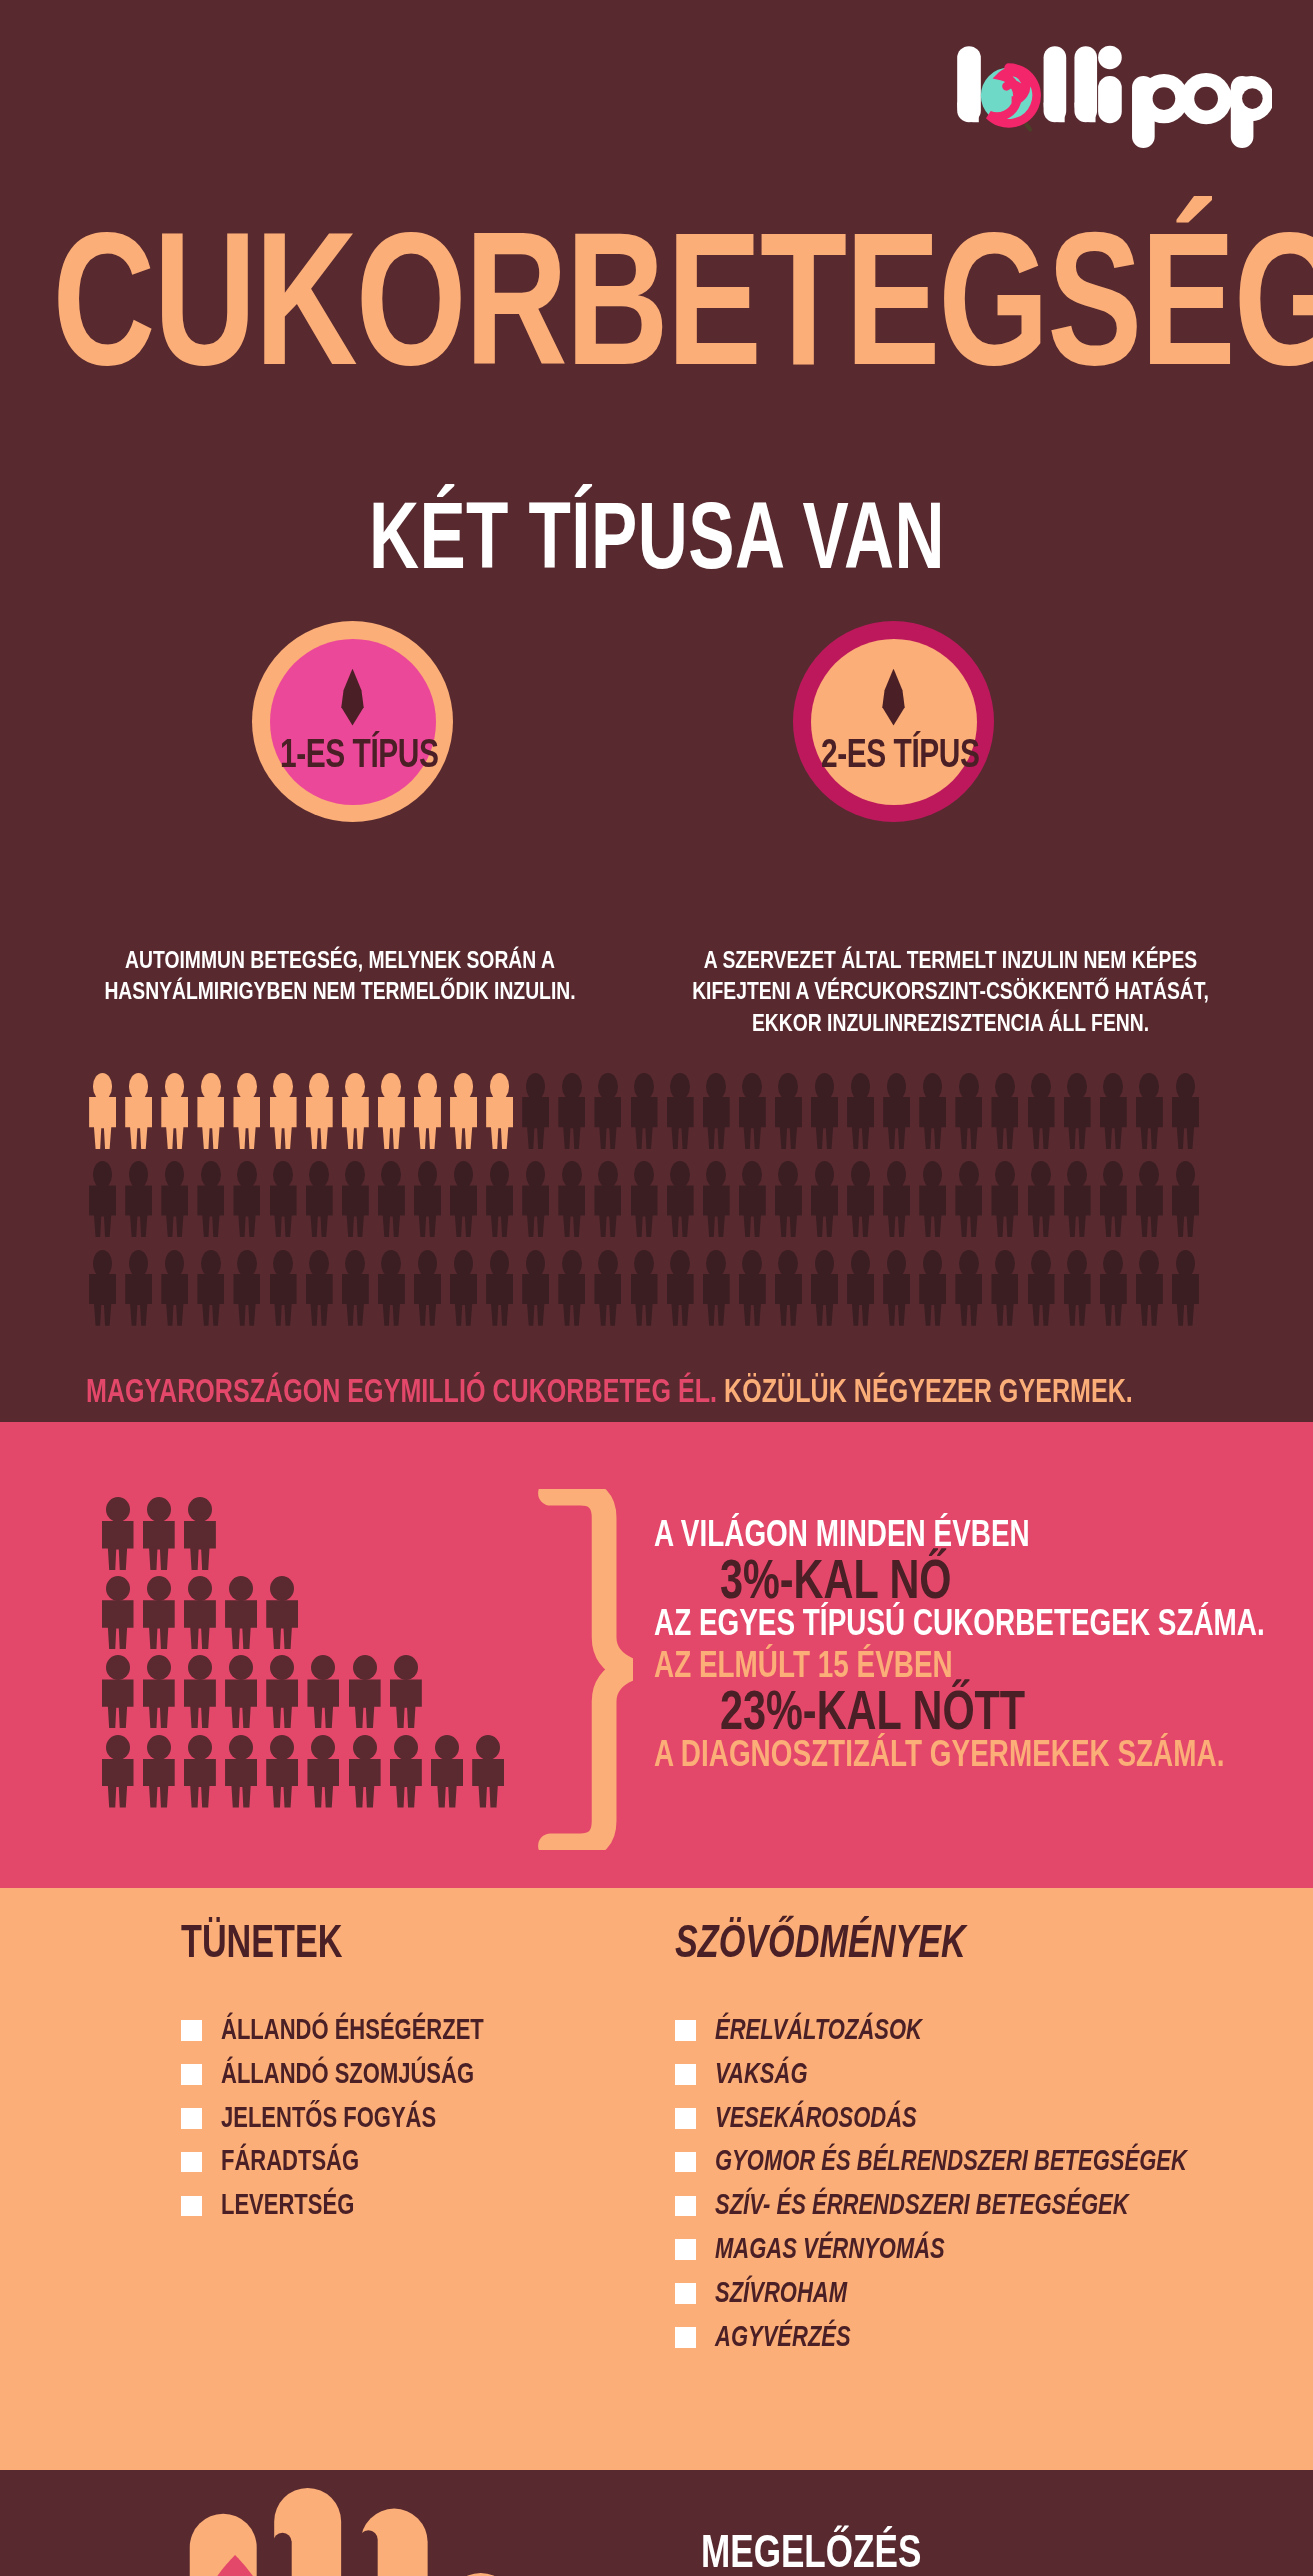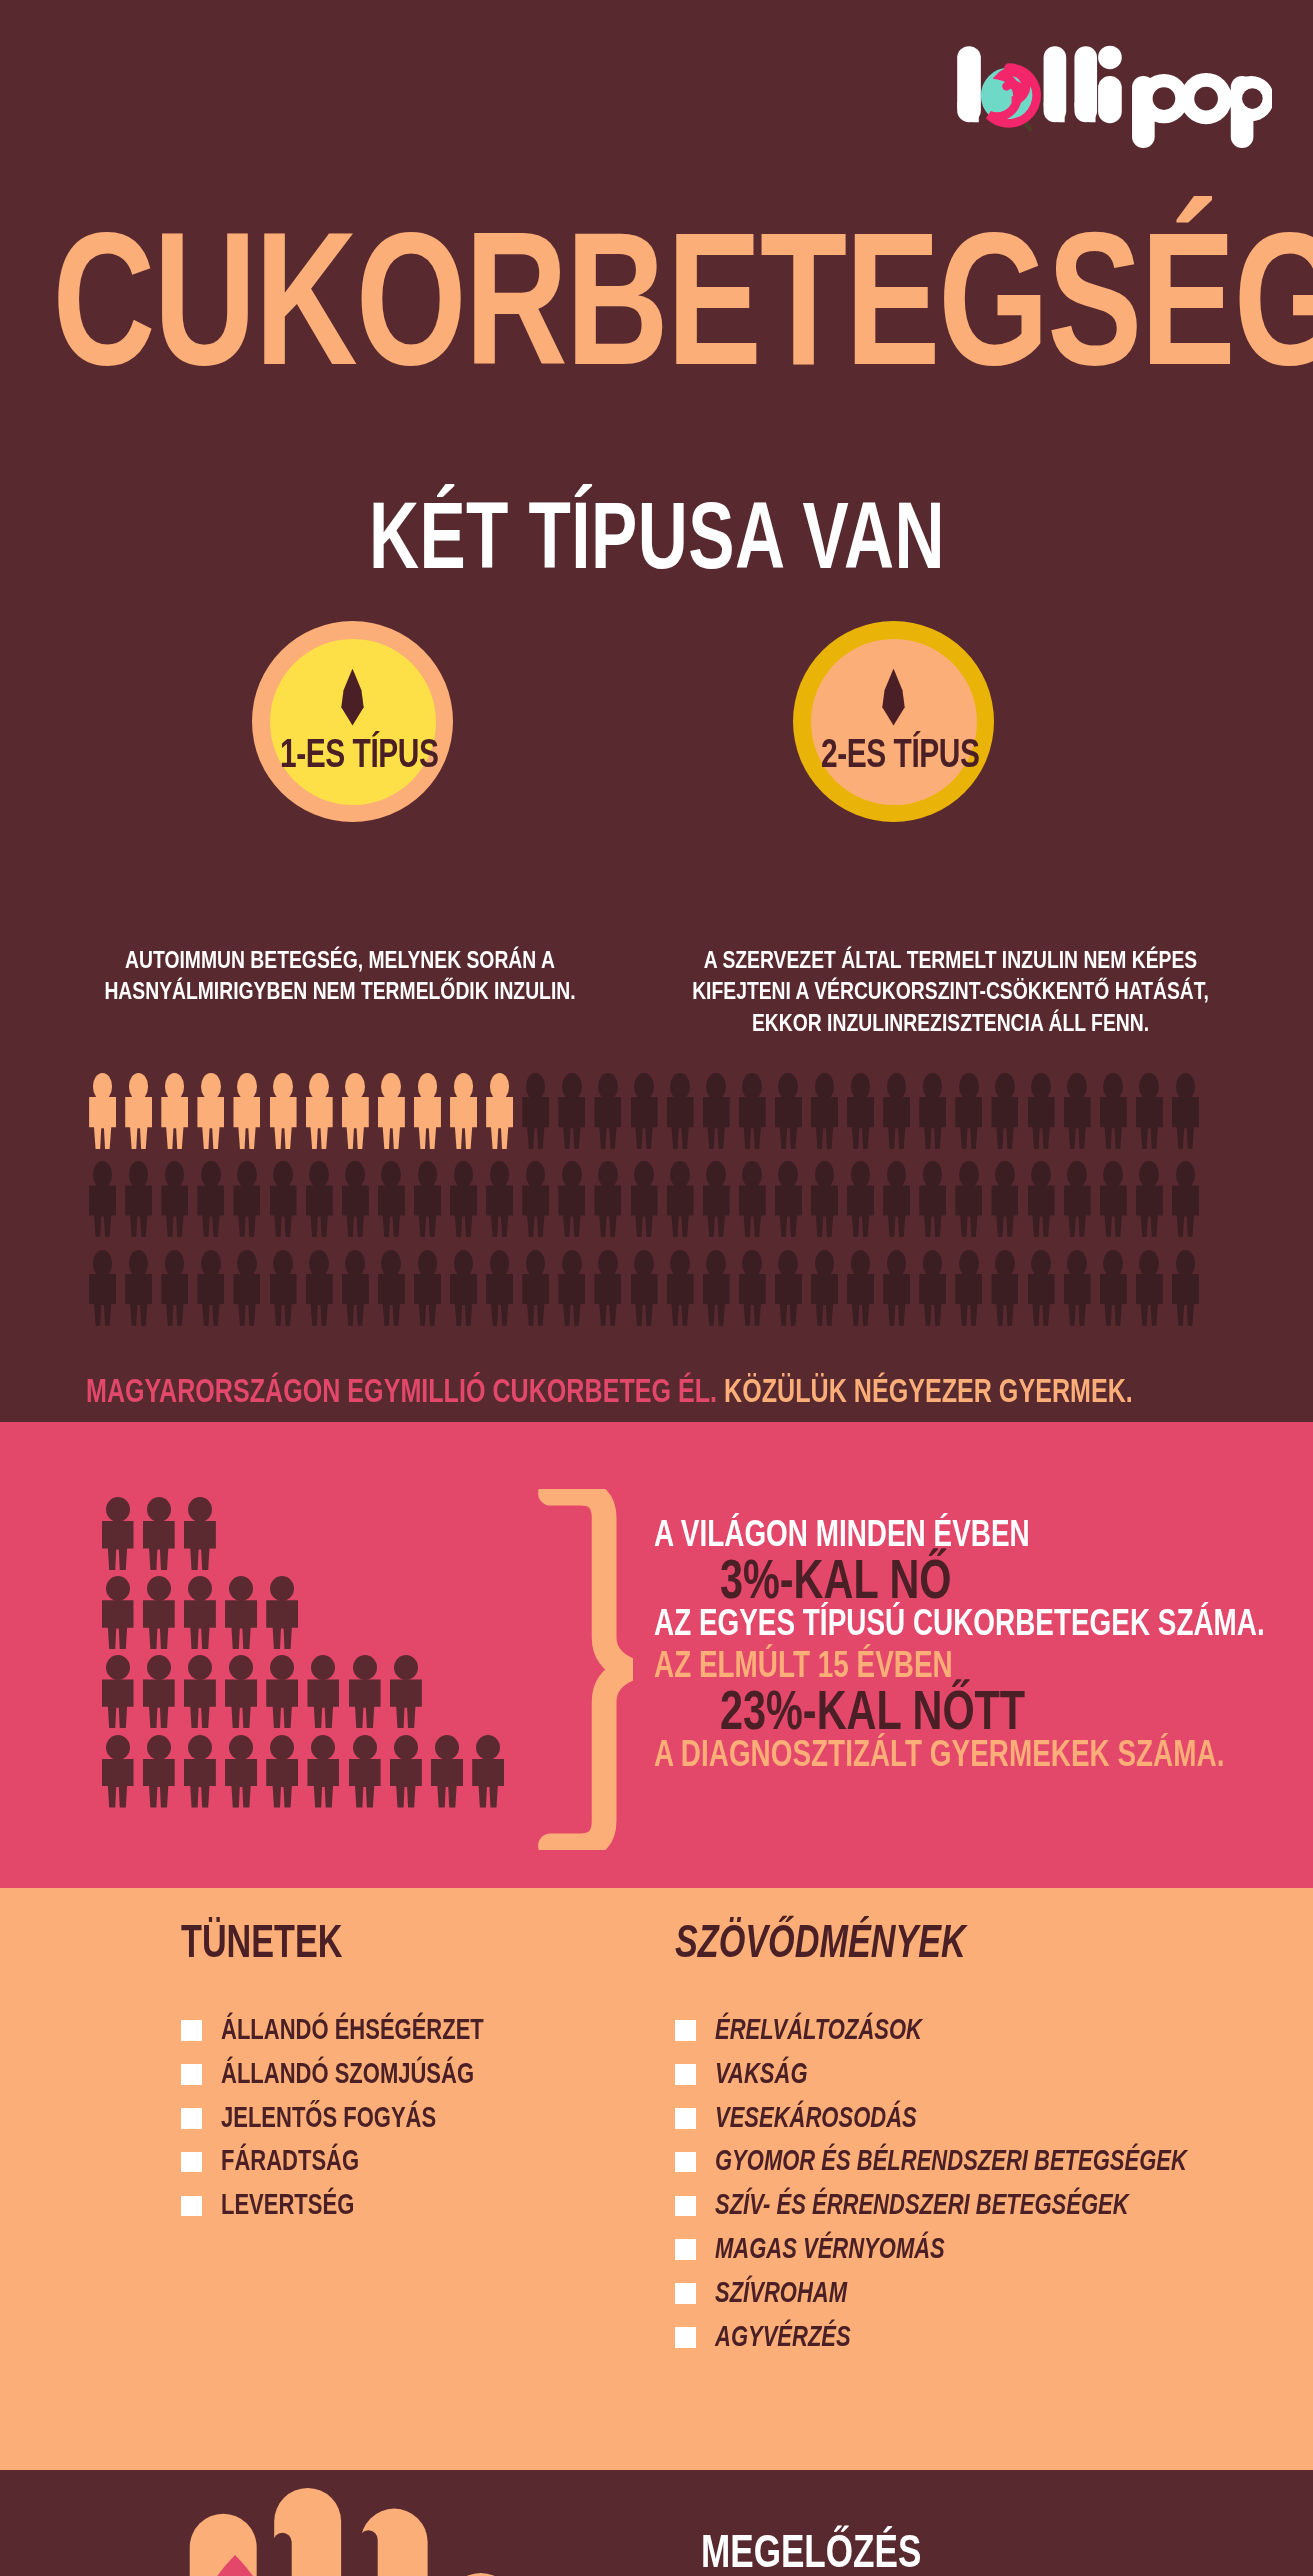--- a/index.html
+++ b/index.html
@@ -52,26 +52,26 @@
     transform-origin: center top;
     white-space: nowrap;
   }
 
   
   .tcircle {
     position: absolute; top: 621px;
     width: 201px; height: 201px; border-radius: 50%;
   }
   #tcircle-1 { left: 252px;  background: #FBAE77; }
-  #tcircle-2 { left: 793px; background: #eab308; }
+  #tcircle-2 { left: 793px; background: #be185d; }
   .tcircle-inner {
     position: absolute; top: 17.5px; left: 17.5px;
     width: 166px; height: 166px; border-radius: 50%;
   }
-  #tcircle-1 .tcircle-inner { background: #fde047; }
+  #tcircle-1 .tcircle-inner { background: #ec4899; }
   #tcircle-2 .tcircle-inner { background: #FBAE77; }
   .tdrop {
     position: absolute; top: 30px; left: 50%;
     width: 32px; height: 57px;
     margin-left: -16px;
     background: #4A2026;
     border-radius: 50% 50% 50% 50% / 62% 62% 38% 38%;
     clip-path: polygon(50% 0%, 78% 38%, 85% 68%, 50% 100%, 15% 68%, 22% 38%);
   }
   .tlabel {

